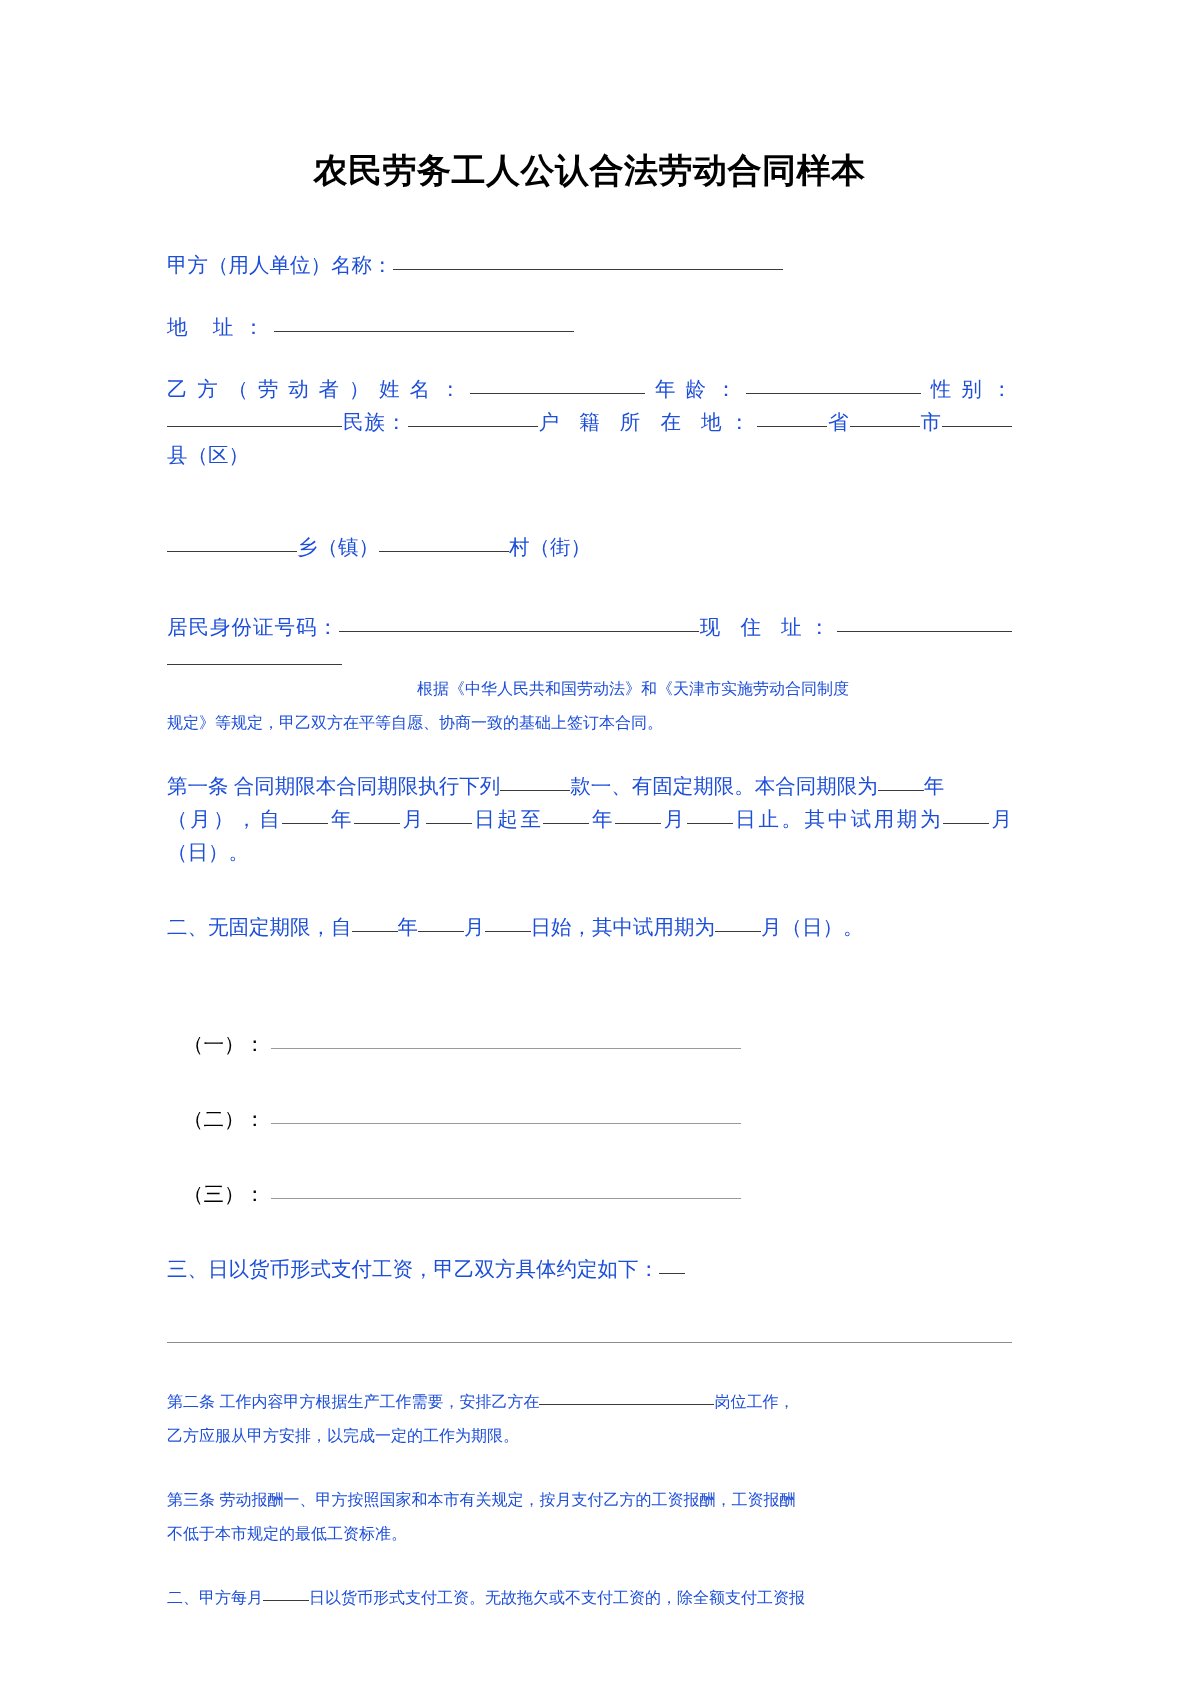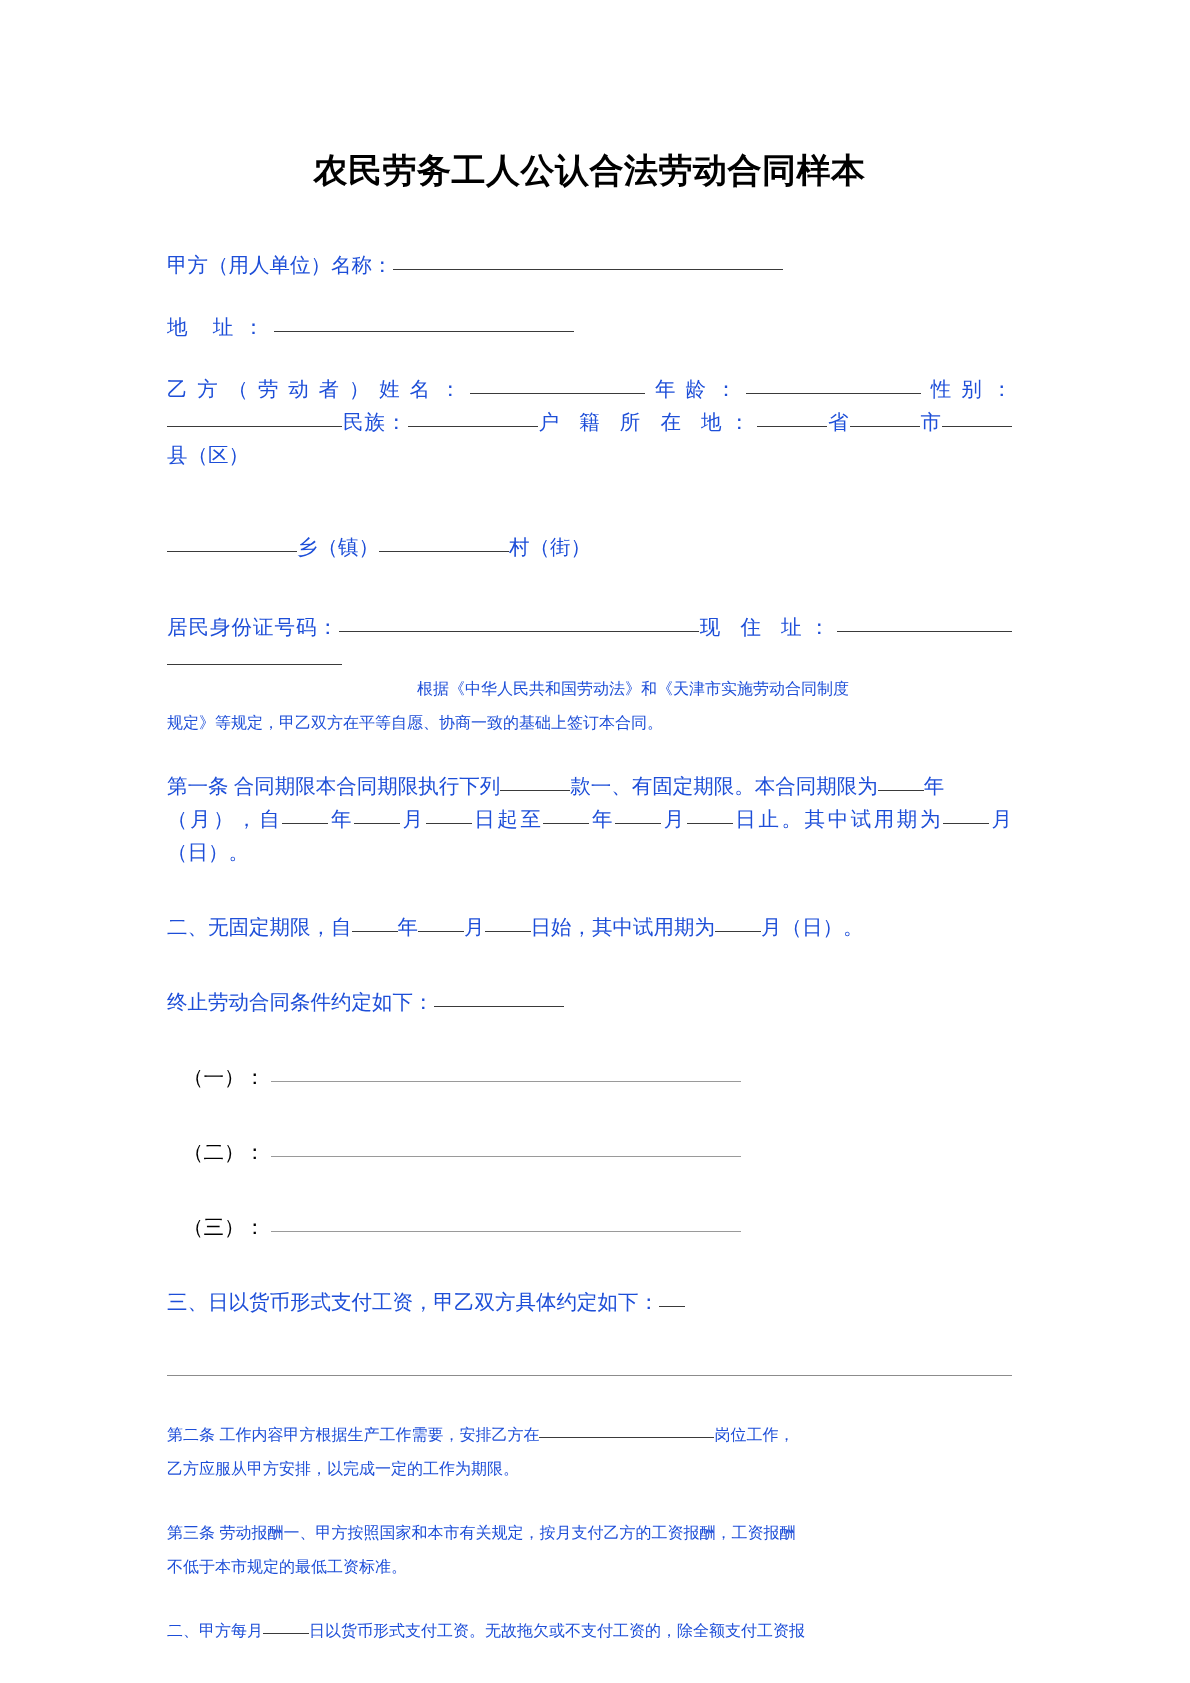--- a/index.html
+++ b/index.html
@@ -172,21 +172,20 @@
 
     <div class="gap-lg"></div>
 
     <div class="serif-block">
       <div class="para"><span>二、无固定期限，自</span><span class="u u-s"></span><span>年</span><span class="u u-s"></span><span>月</span><span class="u u-s"></span><span>日始，其中试用期为</span><span class="u u-s"></span><span>月（日）。</span></div>
     </div>
 
     <div class="gap-lg"></div>
 
     <div class="serif-block">
-      <div class="para"><span>终止劳动合同条件约定如下：</span><span class="u u-xl"></span></div>
 
       <div class="gap-lg"></div>
 
       <div class="sub-item"><span>（一）：</span><span class="rule-line"></span></div>
 
       <div class="gap-lg"></div>
 
       <div class="sub-item"><span>（二）：</span><span class="rule-line"></span></div>
 
       <div class="gap-lg"></div>

